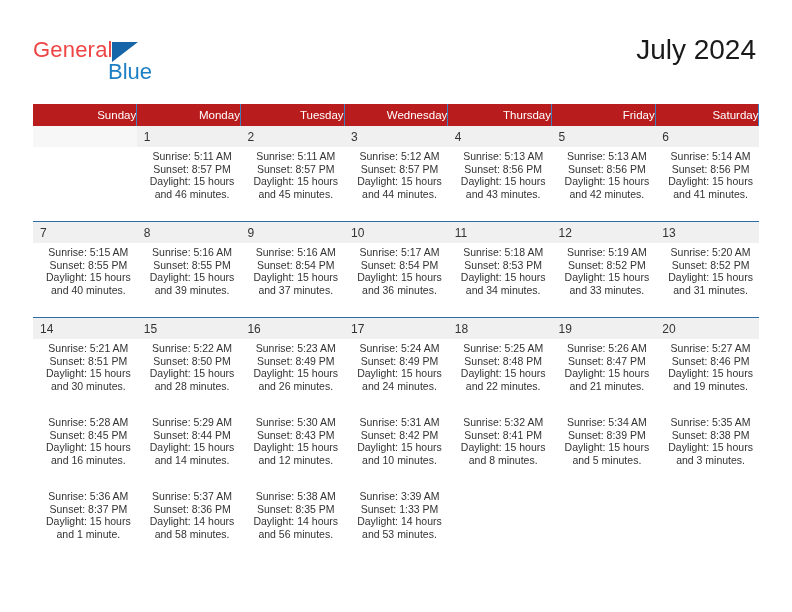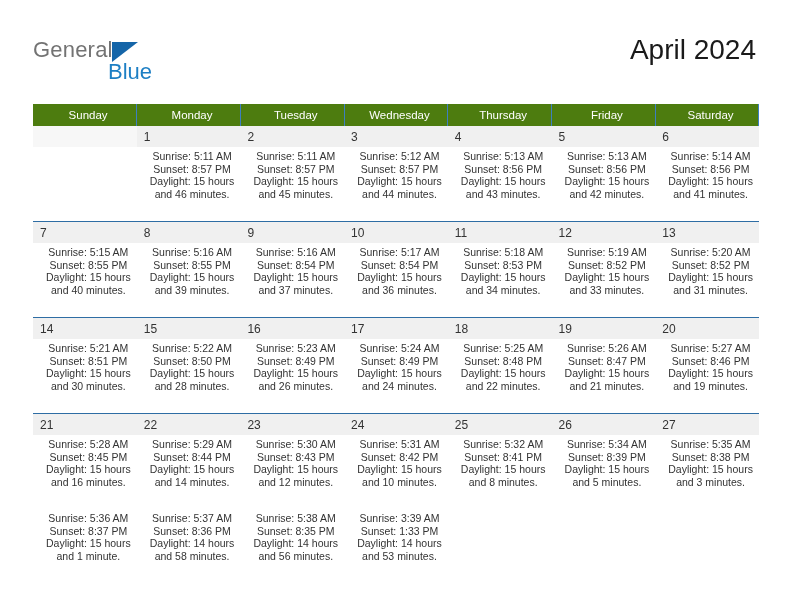--- a/index.html
+++ b/index.html
@@ -34,21 +34,21 @@
     top: 38px;
     width: 130px;
     height: 46px;
   }
   .logo-general {
     position: absolute;
     left: 0;
     top: 0;
     font-size: 22px;
     letter-spacing: 0.2px;
-    color: #737373;
+    color: #ef4444;
     line-height: 24px;
   }
   .logo-triangle {
     position: absolute;
     left: 79px;
     top: 4px;
     width: 0;
     height: 0;
     border-top: 20px solid #1565a8;
     border-right: 26px solid transparent;
@@ -92,25 +92,25 @@
     width: 726px;
   }
   table.cal {
     border-collapse: collapse;
     table-layout: fixed;
     width: 726px;
   }
   table.cal col { width: 103.714px; }
 
   thead th {
-    background: #4d7c0f;
+    background: #b91c1c;
     color: #ffffff;
     font-size: 11.5px;
     font-weight: normal;
-    text-align: center;
+    text-align: right;
     padding: 5px 0 5px 7px;
     height: 11px;
     border-right: 1px solid #3d7fc1;
   }
 
   tr.daynum td {
     background: #f0f0f0;
     font-size: 12px;
     color: #333333;
     padding: 4px 0 3px 7px;
@@ -145,21 +145,21 @@
 <div class="page">
 
   <div class="header">
 
     <div class="logo">
       <span class="logo-general">General</span>
       <span class="logo-triangle"></span>
       <span class="logo-blue">Blue</span>
     </div>
 
-    <div class="title">April 2024</div>
+    <div class="title">July 2024</div>
     <div class="subtitle">Neuhaus, Carinthia, Austria</div>
   </div>
 
   <div class="calendar">
     <table class="cal">
       <colgroup>
         <col>
           <col>
           <col>
           <col>
@@ -326,29 +326,20 @@
               <span class="line">Daylight: 15 hours</span>
               <span class="line">and 21 minutes.</span>
             </td>
             <td>
               <span class="line">Sunrise: 5:27 AM</span>
               <span class="line">Sunset: 8:46 PM</span>
               <span class="line">Daylight: 15 hours</span>
               <span class="line">and 19 minutes.</span>
             </td>
           </tr>
-          <tr class="daynum">
-            <td>21</td>
-            <td>22</td>
-            <td>23</td>
-            <td>24</td>
-            <td>25</td>
-            <td>26</td>
-            <td>27</td>
-          </tr>
           <tr class="details">
             <td>
               <span class="line">Sunrise: 5:28 AM</span>
               <span class="line">Sunset: 8:45 PM</span>
               <span class="line">Daylight: 15 hours</span>
               <span class="line">and 16 minutes.</span>
             </td>
             <td>
               <span class="line">Sunrise: 5:29 AM</span>
               <span class="line">Sunset: 8:44 PM</span>

